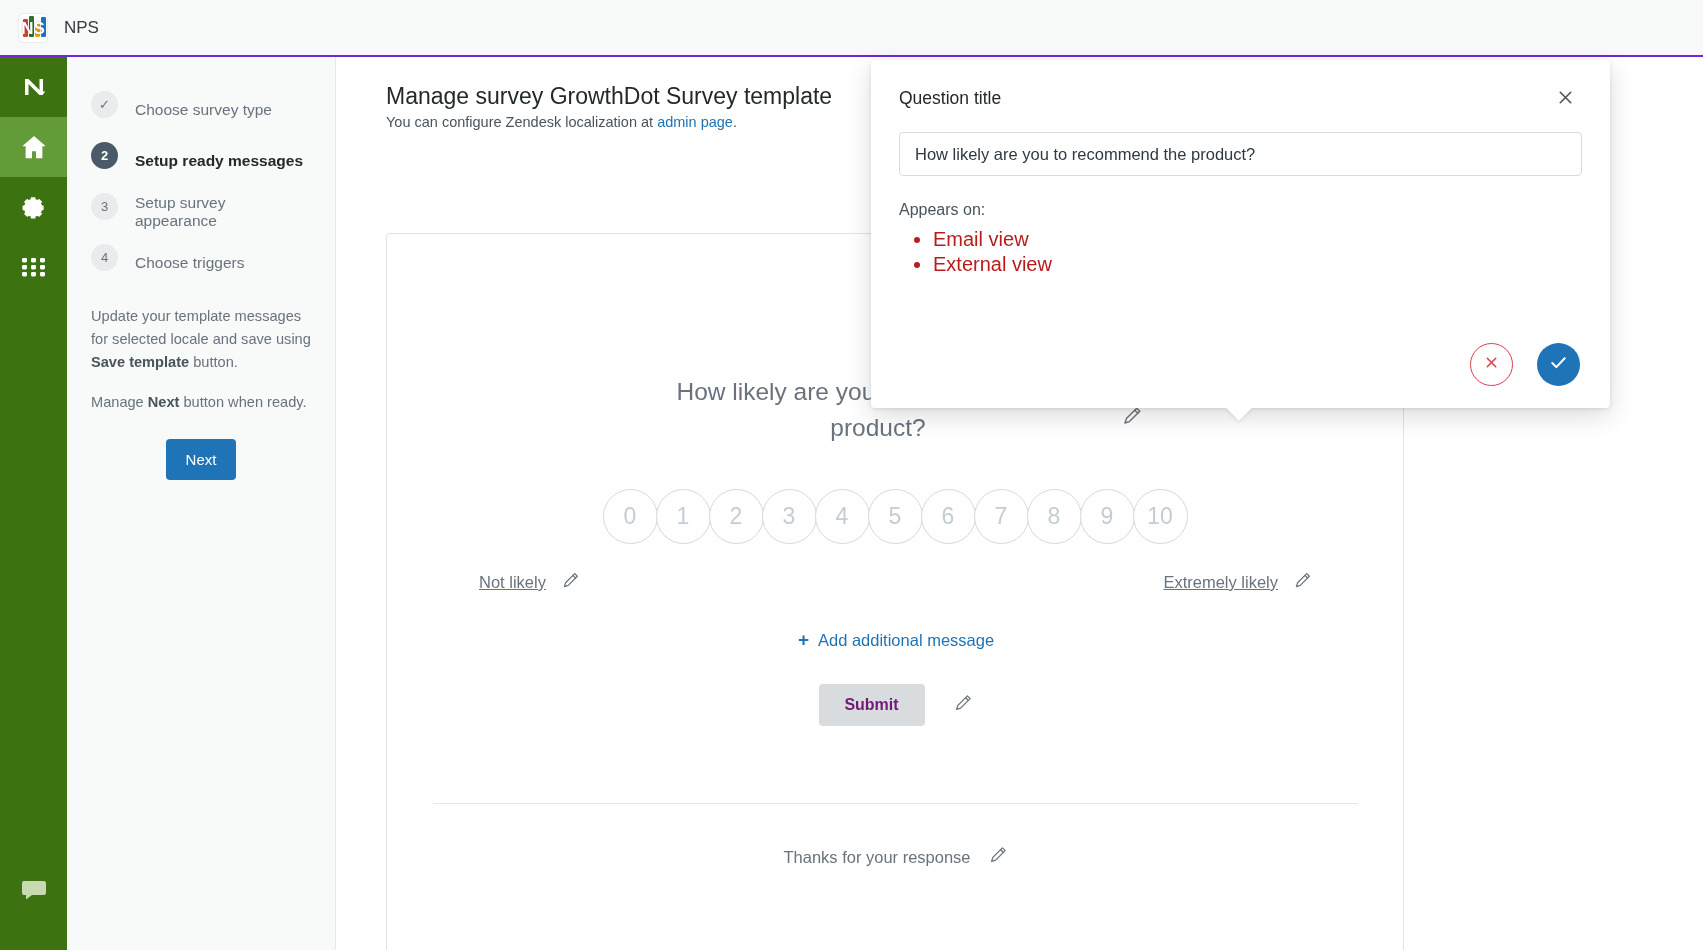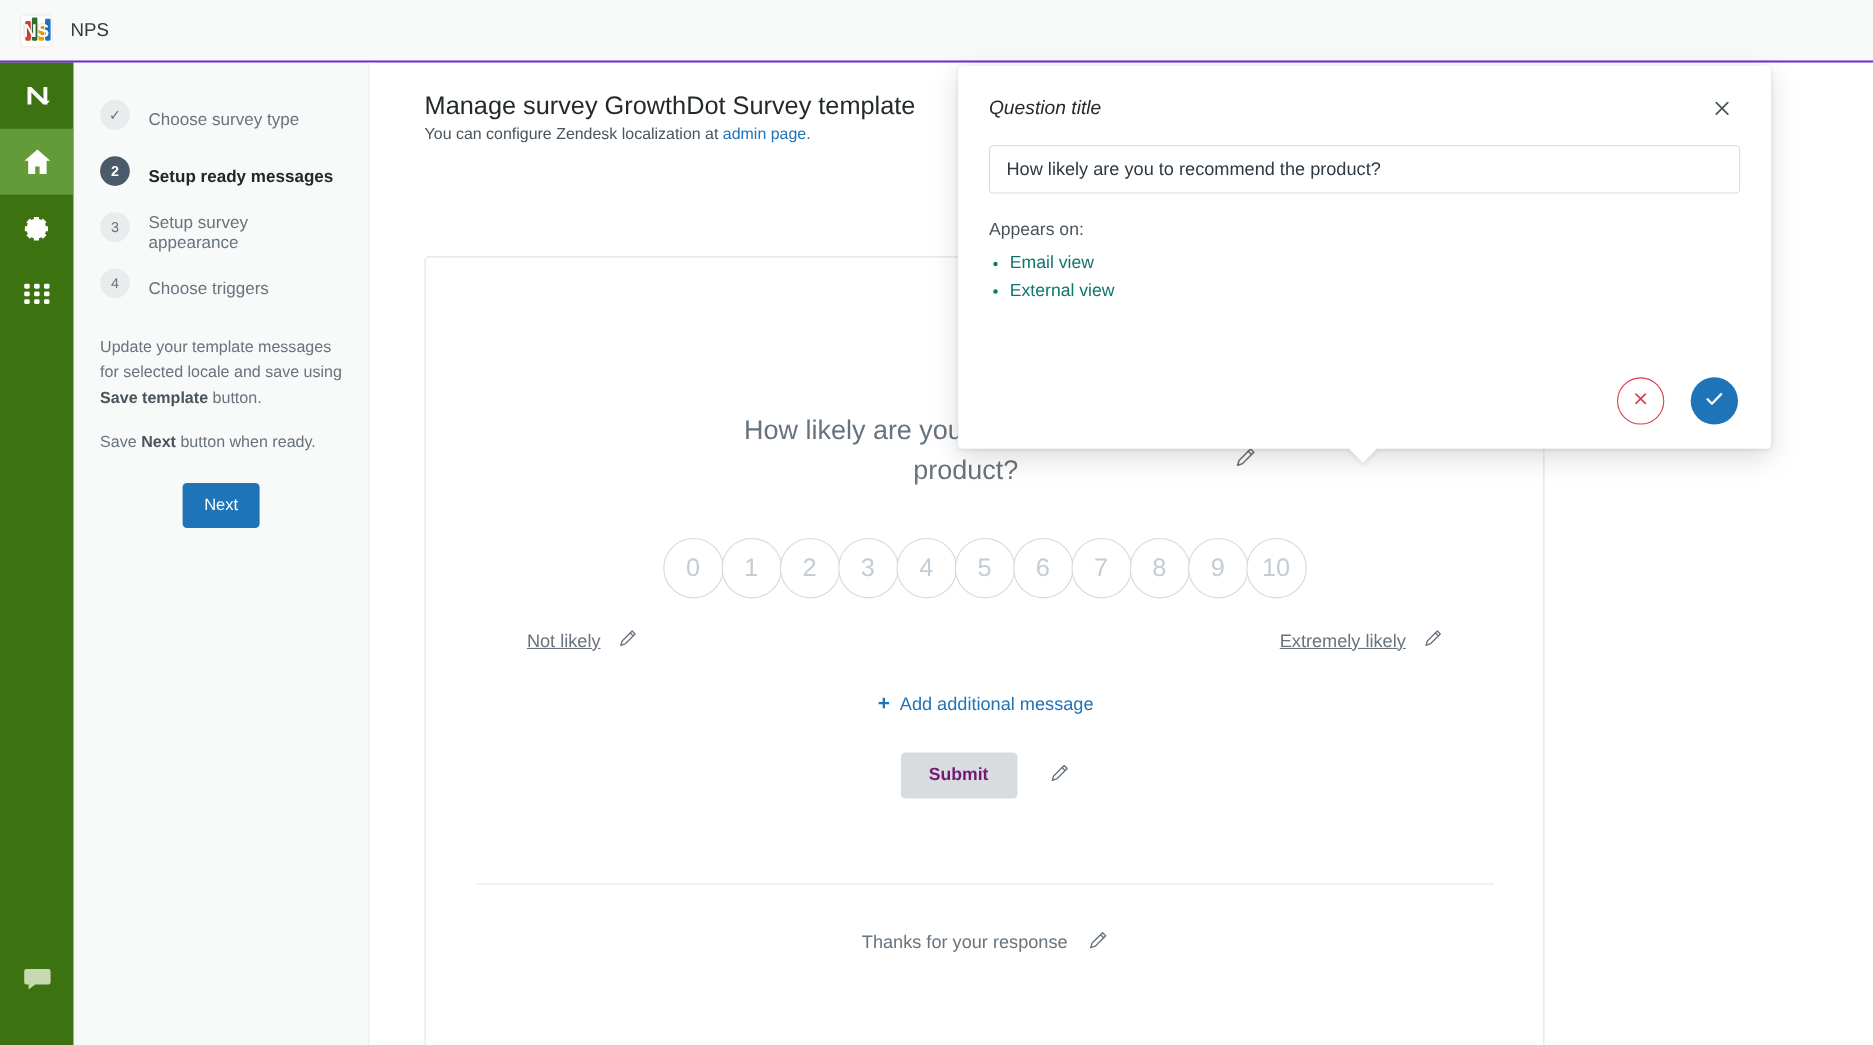--- a/index.html
+++ b/index.html
@@ -268,23 +268,22 @@
   }
   #popover-arrow {
     position: absolute;
     bottom: -9px; left: 359px;
     width: 18px; height: 18px;
     background: #ffffff;
     transform: rotate(45deg);
     box-shadow: 2px 2px 4px rgba(0,0,0,.07);
   }
   #popover-head {
-    display: flex; align-items: center; justify-content: space-between;
+    display: flex; align-items: flex-start; justify-content: space-between;
     padding: 28px 35px 0 28px;
-    font-style: italic;
   }
   #popover-title { font-size: 17.5px; color: #23292b; }
   #popover-close { cursor: pointer; line-height: 0; }
 
   #popover-input {
     display: block;
     margin: 23px 28px 0 28px;
     width: 683px;
     height: 44px;
     border: 1px solid #d8dcde;
@@ -294,23 +293,23 @@
     color: #2f3941;
     font-family: "Liberation Sans", sans-serif;
     outline: none;
   }
   #appears-label {
     margin: 25px 0 0 28px;
     font-size: 16px;
     color: #49545c;
   }
   #appears-list {
-    margin: 8px 0 0 47px;
-    font-size: 16px;
-    color: #0f766e;
+    margin: 8px 0 0 62px;
+    font-size: 20px;
+    color: #b91c1c;
     line-height: 25px;
   }
 
   #popover-actions {
     position: absolute;
     right: 30px; bottom: 22px;
     display: flex; align-items: center;
   }
   .round-btn {
     width: 43px; height: 43px;
@@ -409,21 +408,21 @@
     <div class="step-label">Setup survey appearance</div>
   </div>
 
   <div class="step">
     <div class="step-badge">4</div>
     <div class="step-label">Choose triggers</div>
   </div>
 
   <div id="wizard-help">
     <p><span>Update your template messages for selected locale and save using </span><b>Save template</b><span> button.</span></p>
-    <p><span>Save </span><b>Next</b><span> button when ready.</span></p>
+    <p><span>Manage </span><b>Next</b><span> button when ready.</span></p>
   </div>
 
   <button id="next-button">Next</button>
 </div>
 
 <div id="main">
 
   <div id="page-head">
     <div id="page-title">Manage survey GrowthDot Survey template</div>
     <div id="page-sub"><span>You can configure Zendesk localization at </span><a href="#">admin page</a><span>.</span></div>

